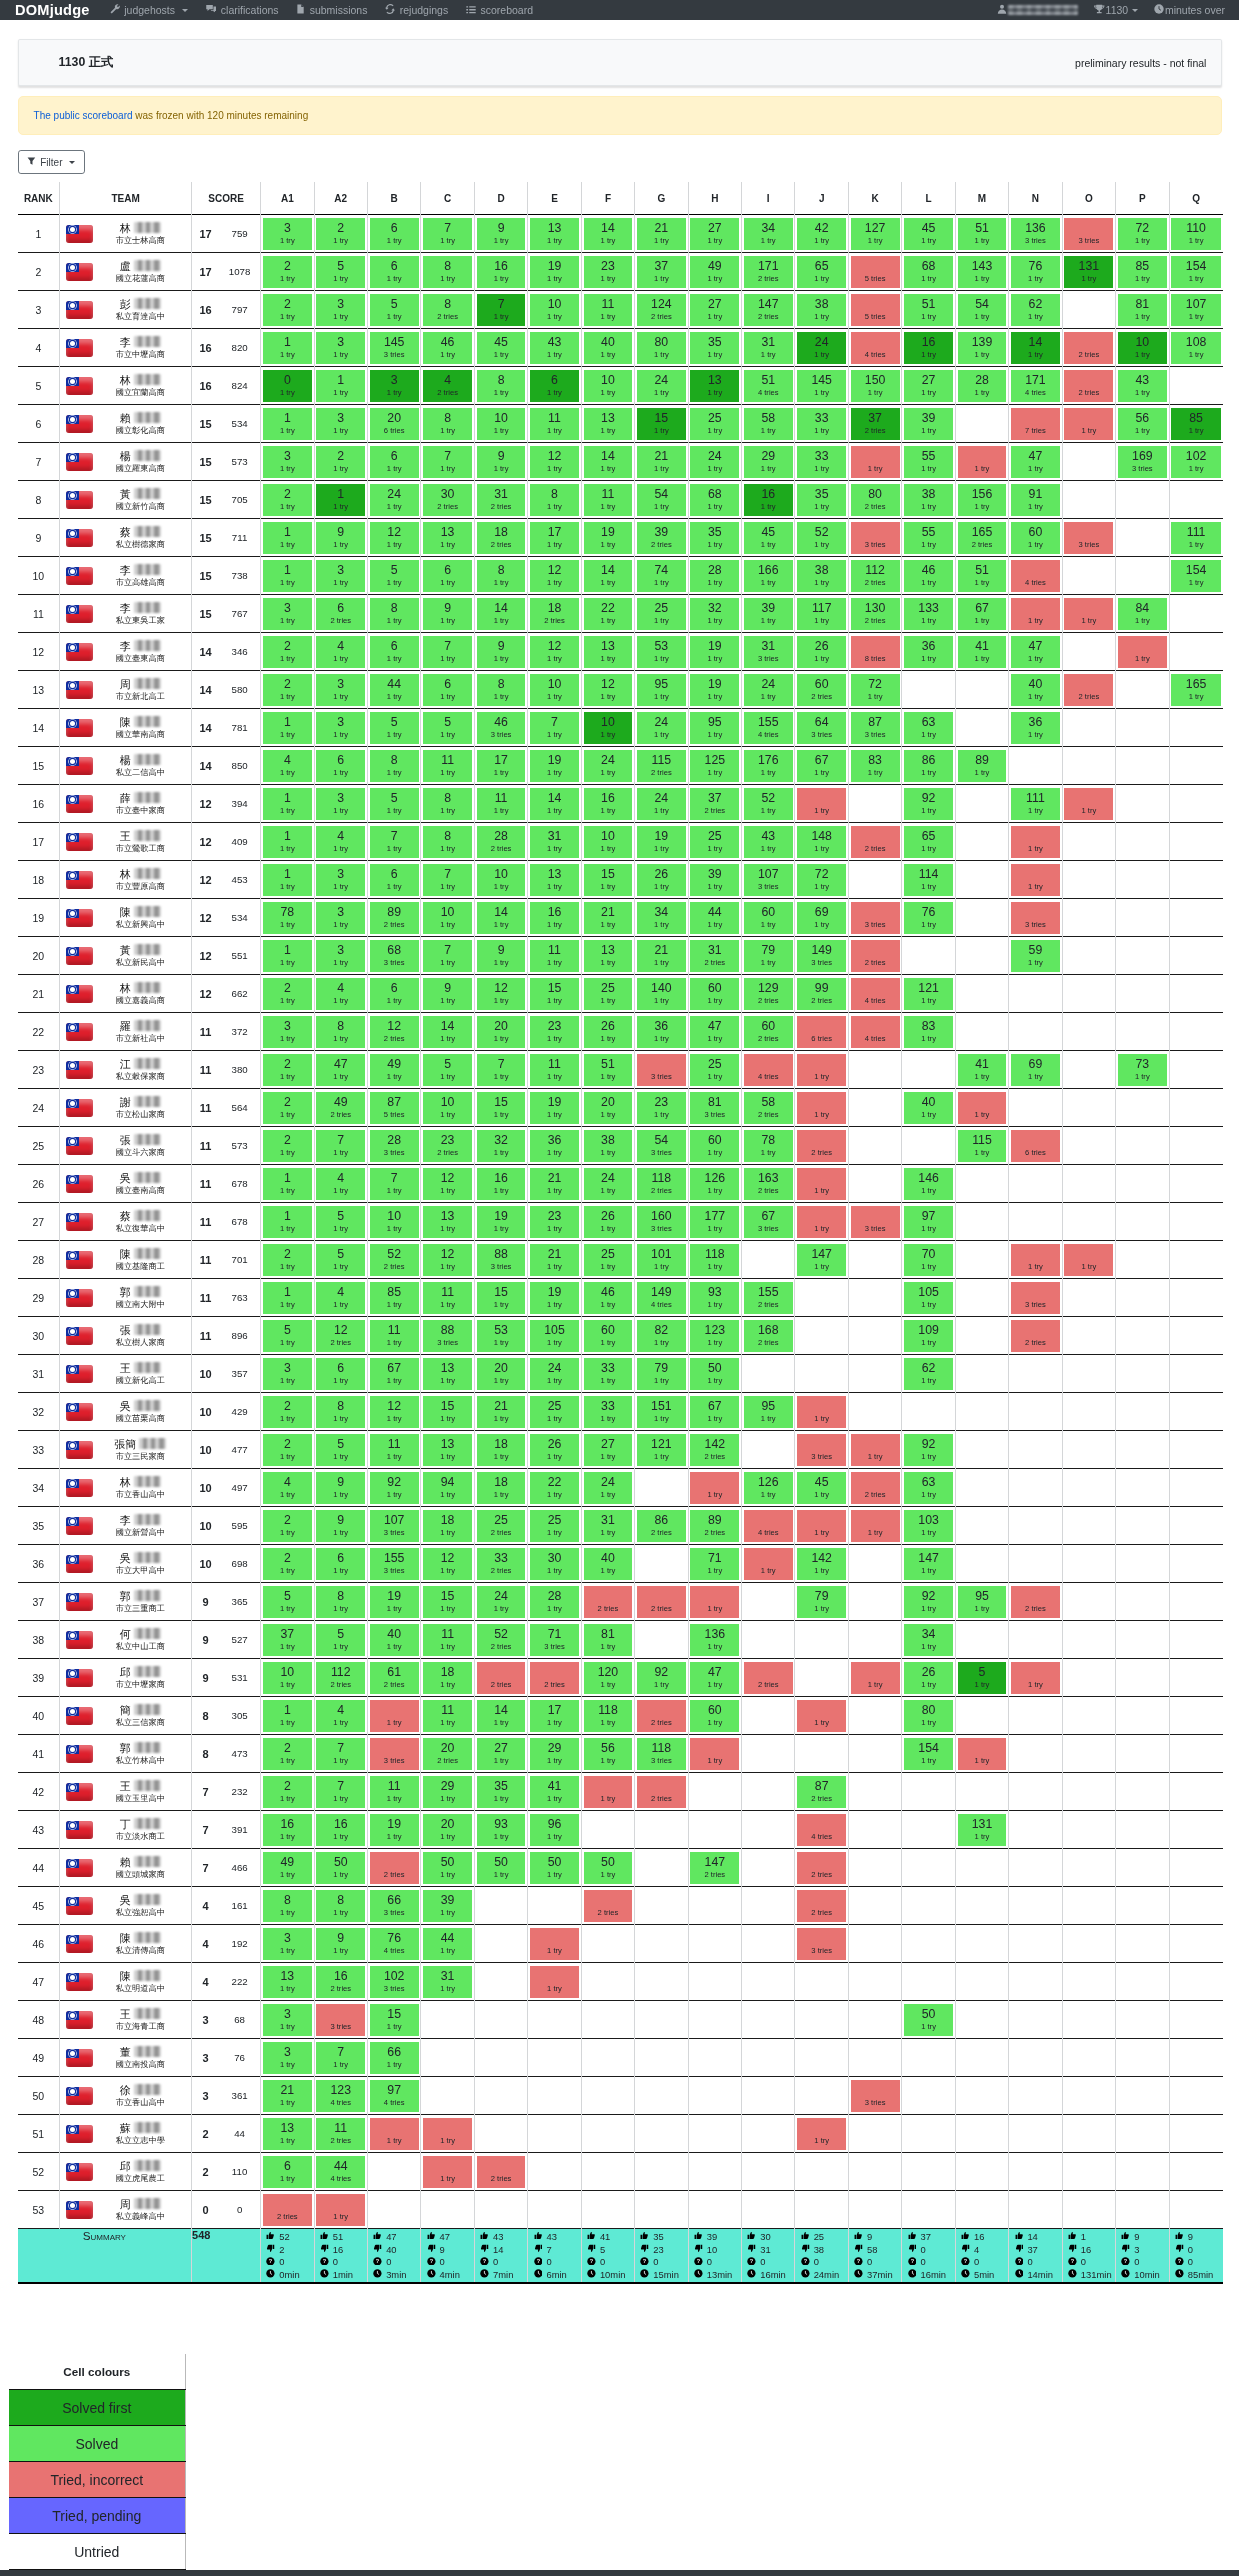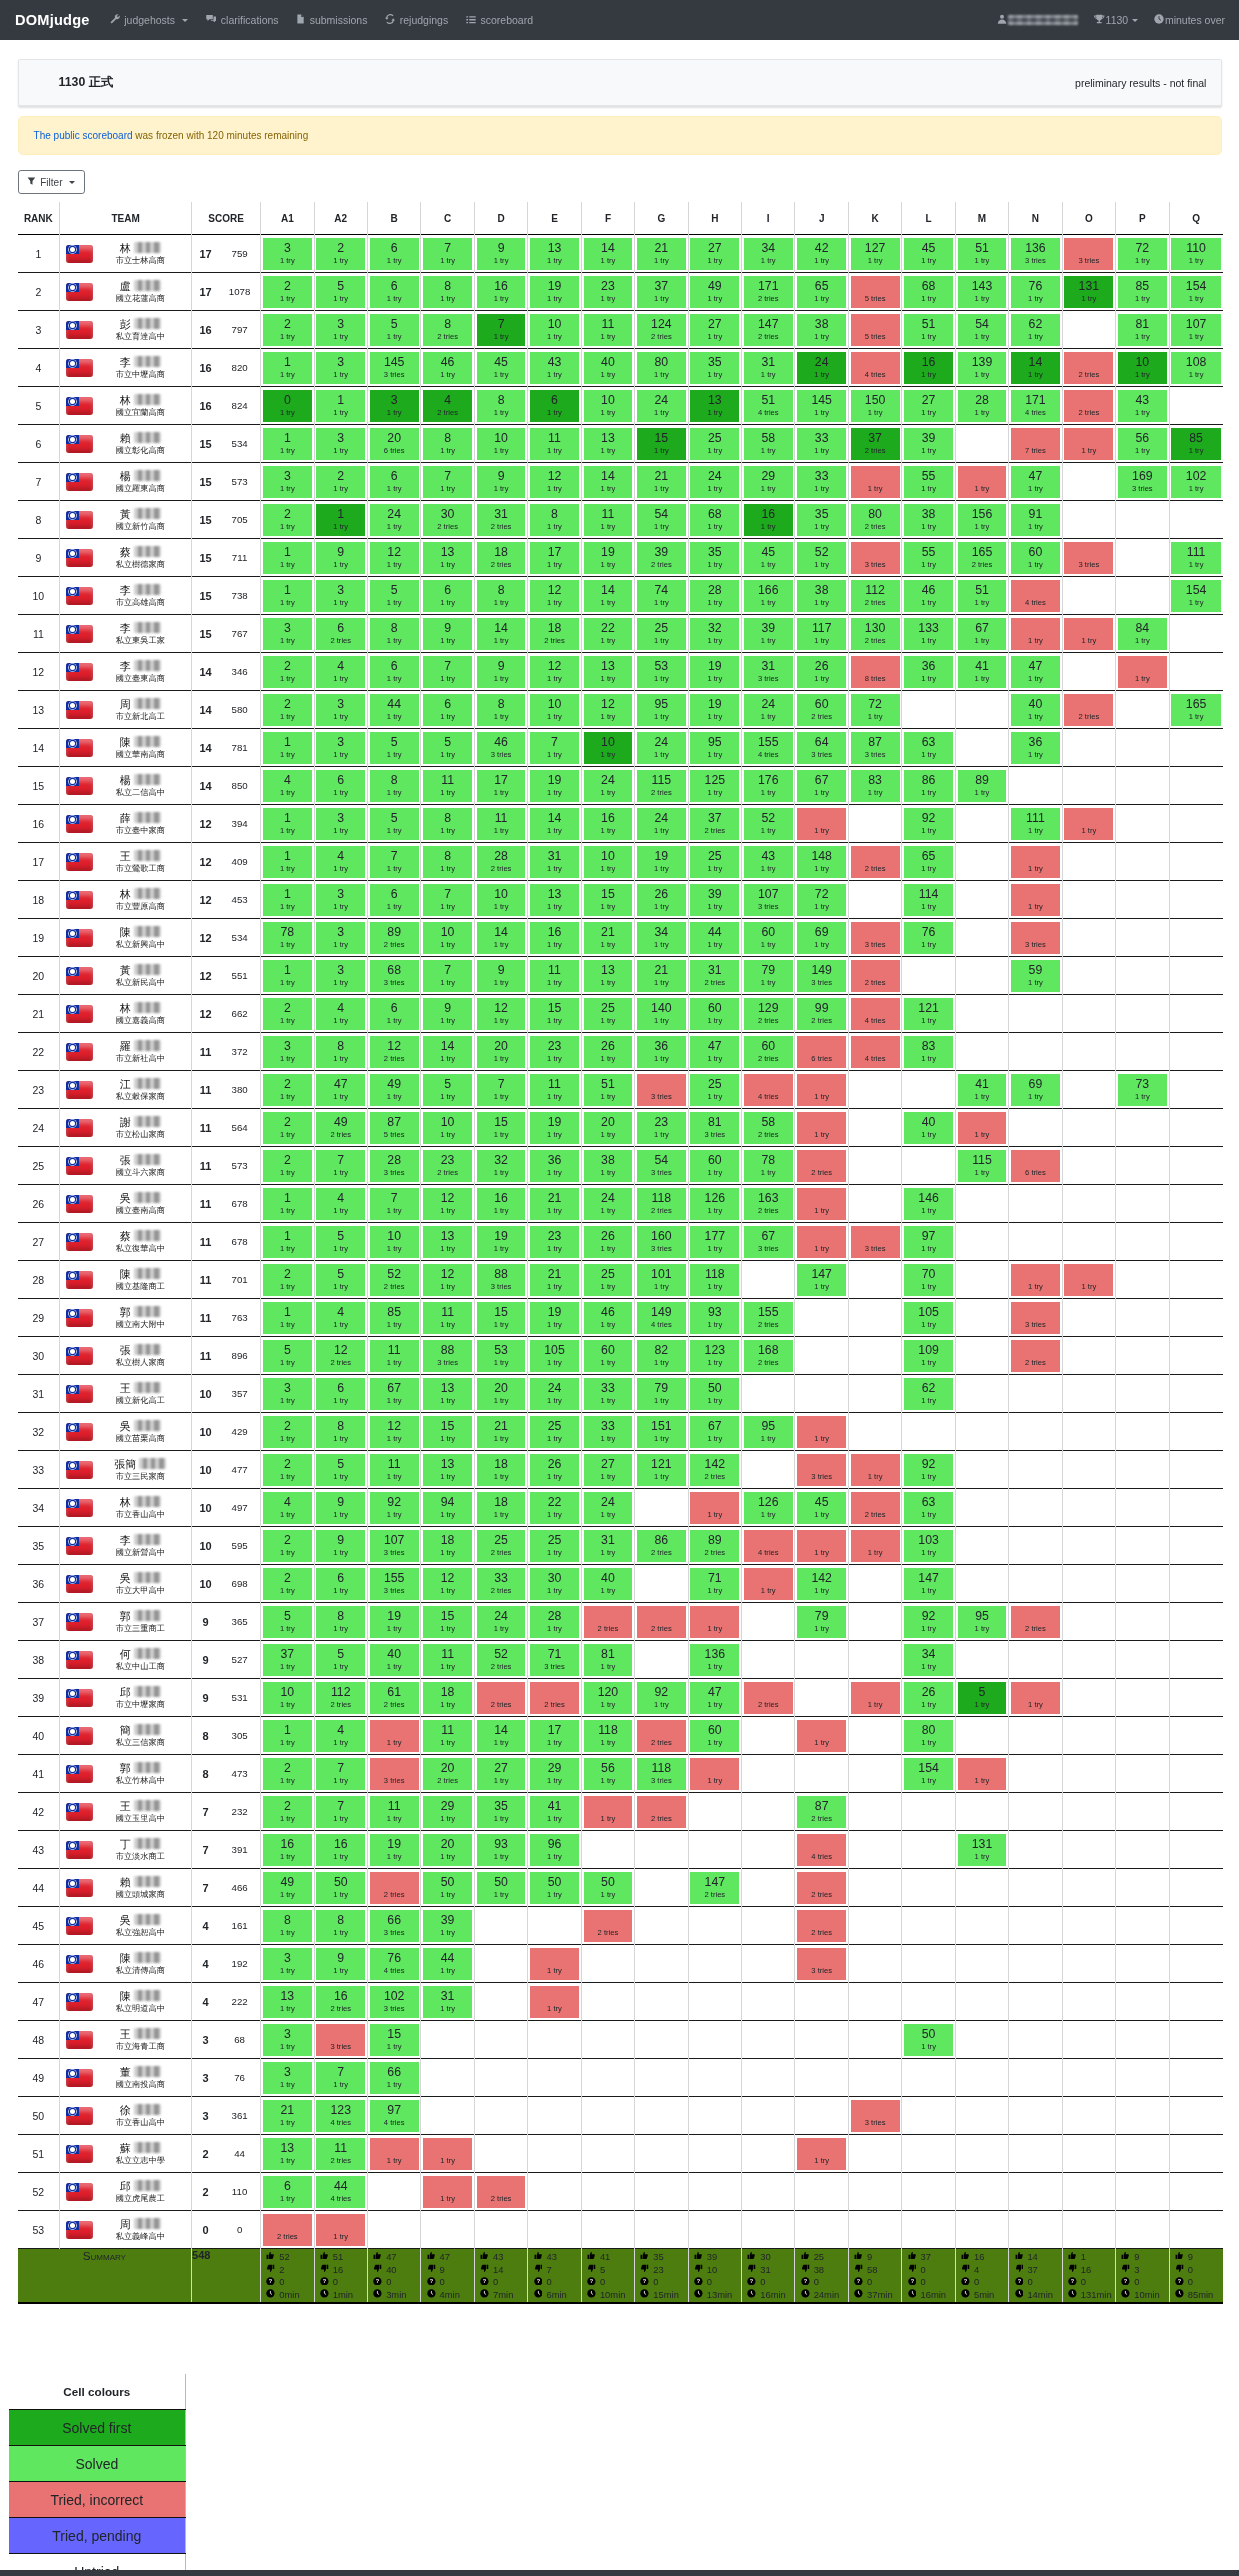--- a/index.html
+++ b/index.html
@@ -1,19 +1,19 @@
 <!DOCTYPE html>
 <html style="font-size:9.4px"><head>
 <meta charset="utf-8">
 <style>
   html,body{margin:0;padding:0;background:#fff;font-family:"Liberation Sans",sans-serif;color:#212529;}
   body{width:1240px;height:2576px;position:relative;overflow:hidden;}
 
   
-  .navbar{height:40px;background:#343a40;display:flex;align-items:center;padding:0 15px;box-sizing:border-box;}
+  .navbar{height:20px;background:#343a40;display:flex;align-items:center;padding:0 15px;box-sizing:border-box;}
   .brand{color:#fff;font-size:14.6px;font-weight:bold;margin-right:20px;letter-spacing:0.2px;}
   .nav-items{list-style:none;display:flex;margin:0;padding:0;}
   .nav-items li{display:flex;align-items:center;gap:4.7px;margin-right:17.6px;color:#9fa6ad;font-size:10.5px;cursor:pointer;}
   .nav-items li svg{fill:#9fa6ad;}
   .nav-right{margin-left:auto;display:flex;align-items:center;gap:16.4px;color:#9fa6ad;font-size:10.5px;}
   .nav-right .itm{display:flex;align-items:center;gap:1px;}
   .nav-right svg{fill:#9fa6ad;}
   .caret{display:inline-block;width:0;height:0;border-left:3.5px solid transparent;border-right:3.5px solid transparent;border-top:3.5px solid #9fa6ad;margin-left:2.3px;}
   .blurblock{display:inline-block;height:10.5px;border-radius:1.2px;filter:blur(1.2px);
     background:repeating-linear-gradient(90deg,#7a828a 0 4.7px,#596069 4.7px 9.4px),repeating-linear-gradient(0deg,rgba(255,255,255,.25) 0 3.5px,rgba(0,0,0,.2) 3.5px 7px);background-blend-mode:overlay;}
@@ -58,21 +58,21 @@
   td.score .scorewrap{display:flex;align-items:center;}
   .sv{flex:0 0 27px;text-align:center;font-weight:bold;font-size:11px;}
   .st{flex:1;text-align:center;font-size:9.7px;}
   td.pcell{height:37px;}
   .bx{height:32px;margin:1.8px 1.8px;display:flex;flex-direction:column;align-items:center;justify-content:center;}
   .bx .t{font-size:12.3px;line-height:13px;min-height:13px;}
   .bx .r{font-size:7.6px;margin-top:1.8px;}
   .bx.s{background:#60e760;} .bx.f{background:#1daa1d;} .bx.x{background:#e87372;}
 
   tr.summary{border-top:0.6px solid #000;border-bottom:2.3px solid #000;}
-  tr.summary td{vertical-align:top;background:#4d7c0f;}
+  tr.summary td{vertical-align:top;background:#5eead4;}
   .sumlabel{font-variant:small-caps;font-size:11.7px;text-align:center;padding-top:28px;}
   .sumtotal{font-weight:bold;font-size:11px;padding:28px 0 0 5.9px;}
   .statline{display:flex;align-items:center;gap:4.1px;font-size:9.4px;margin:1.8px 0 1.8px 5.3px;}
   .statline svg{flex:0 0 8.8px;}
   tr.summary td.bl{border-left:0.6px solid #d4d6d8;}
   .sumpad{padding-top:4.7px;padding-bottom:4.7px;}
 
   
   .legend{margin:70px 0 0 8.8px;width:177px;border-collapse:collapse;}
   .legend td{height:33px;text-align:center;font-size:14px;border-bottom:1.2px solid #111;border-right:0.6px solid #b9b9b9;}

